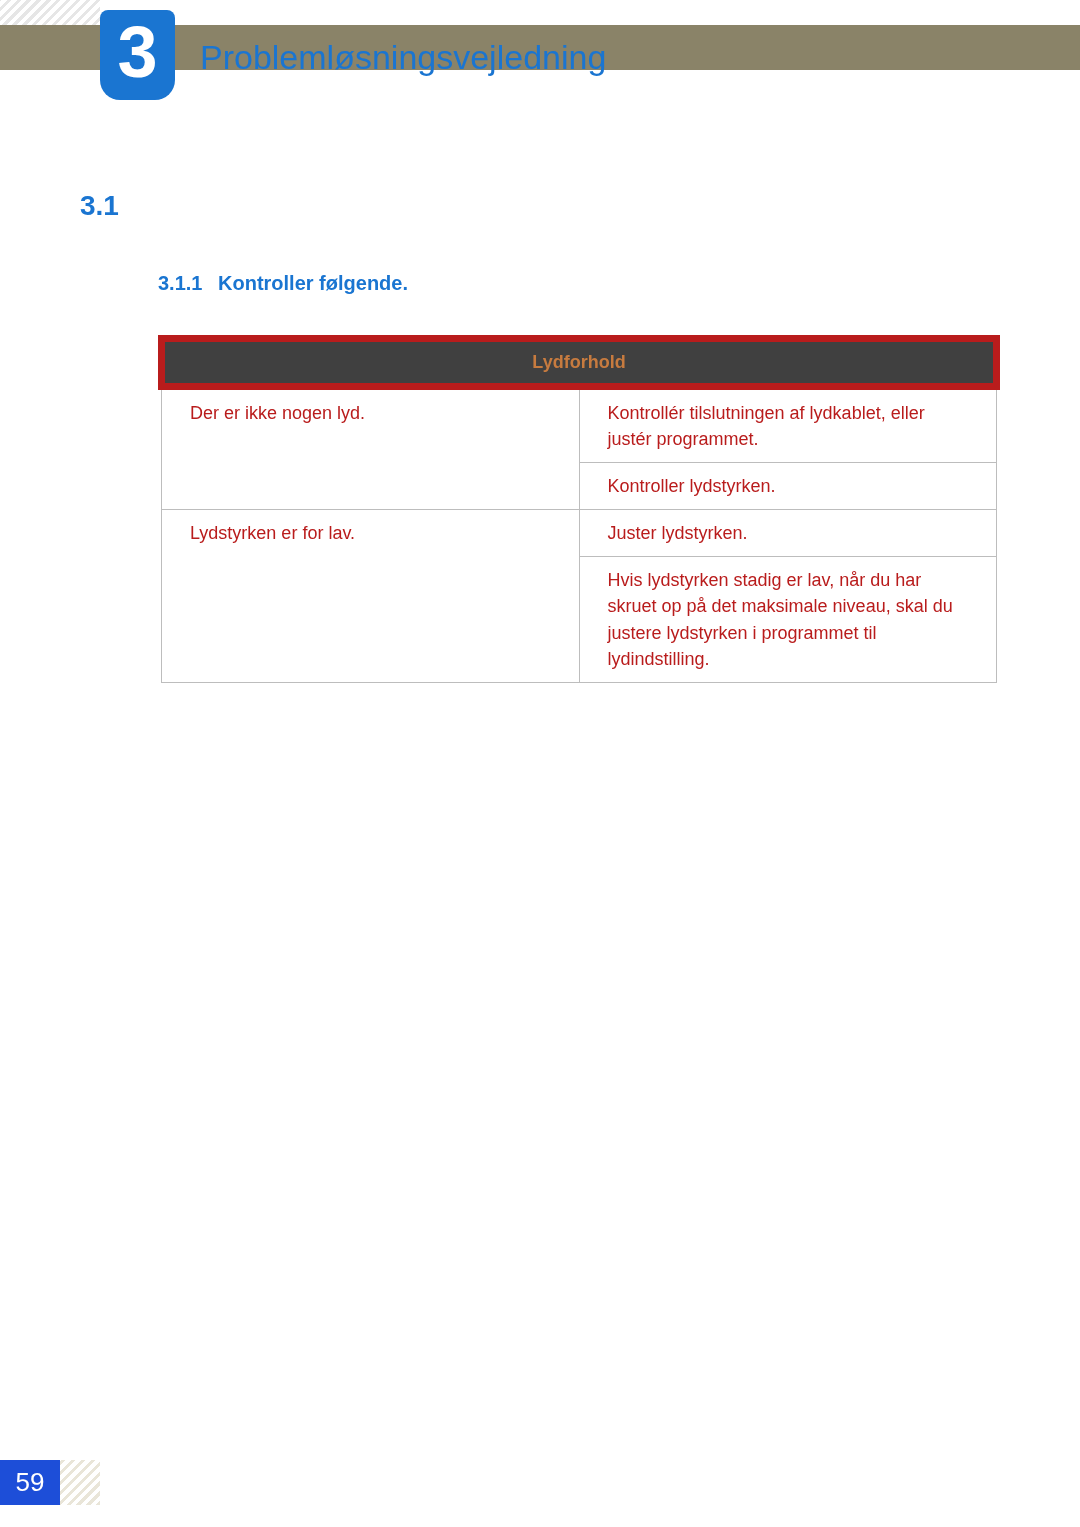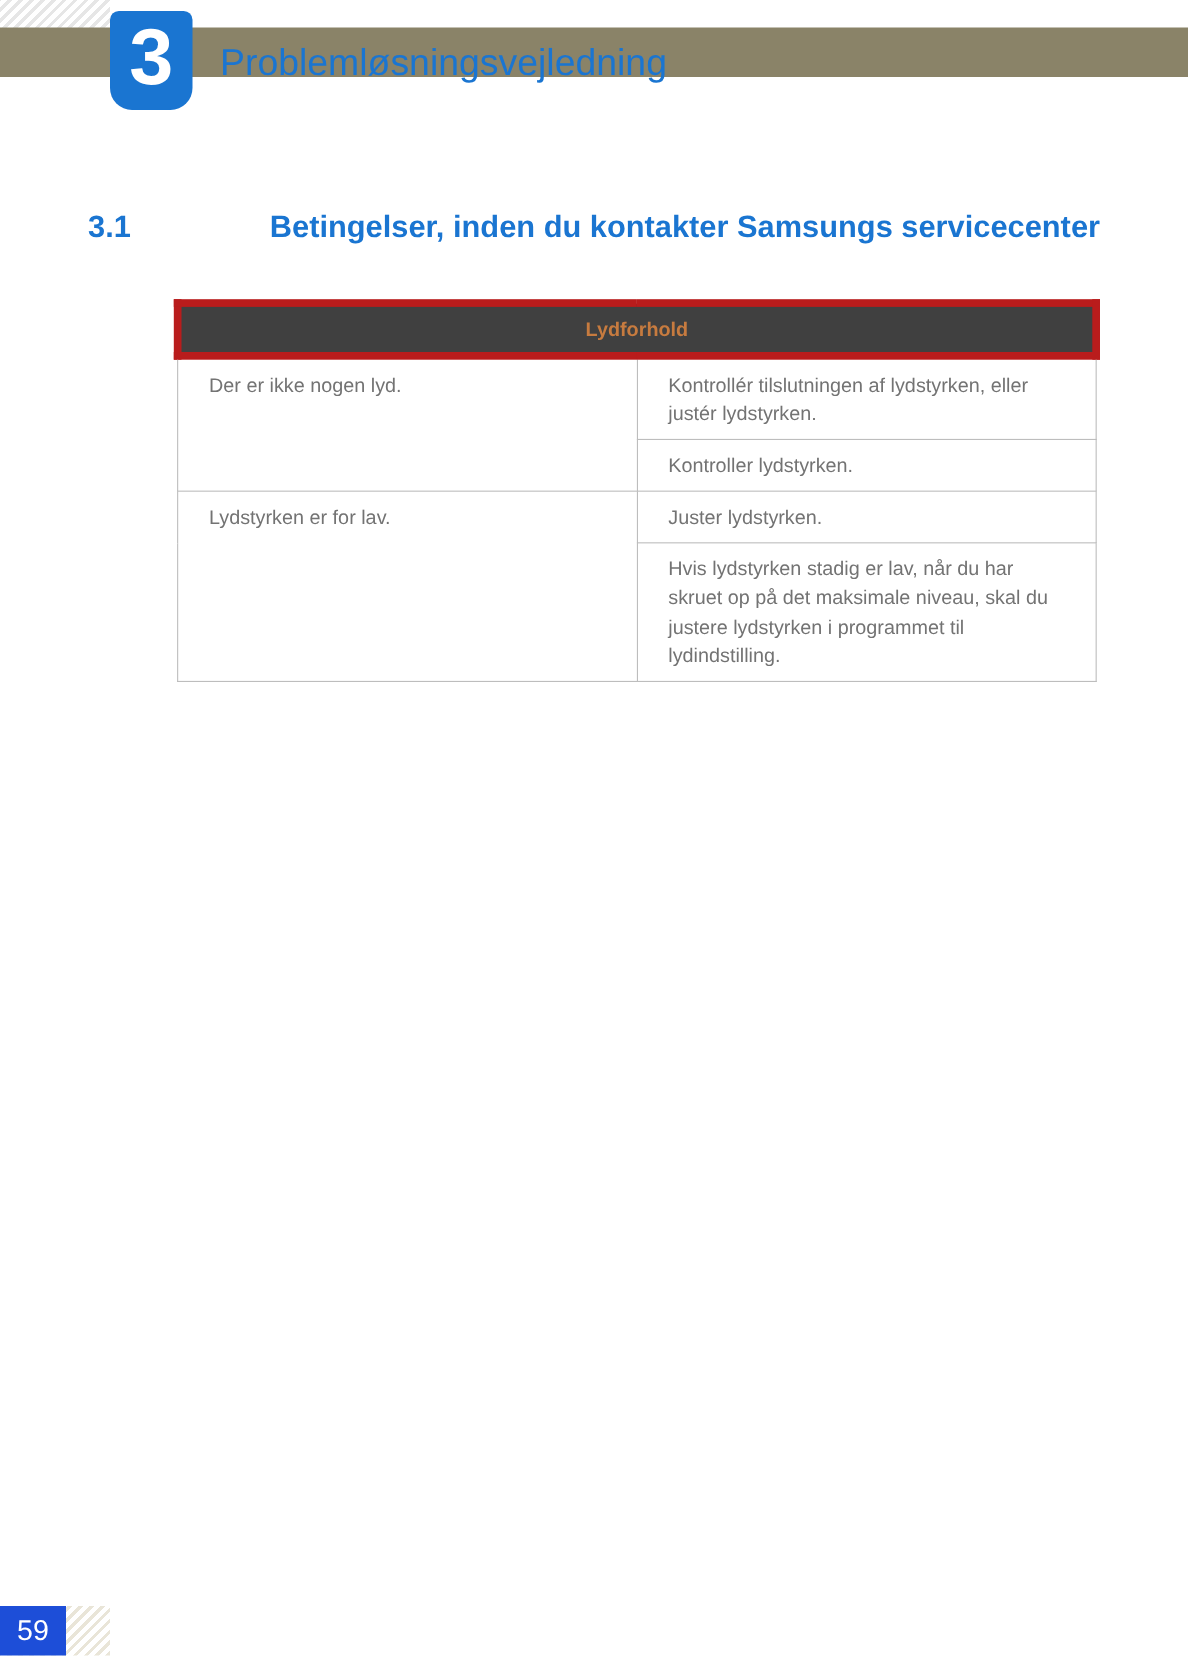--- a/index.html
+++ b/index.html
@@ -118,21 +118,21 @@
     color: #c77b3f;
     font-weight: 700;
     text-align: center;
     padding: 10px 12px;
     border: 7px solid #b91c1c;
   }
   td {
     border: 1px solid #bdbdbd;
     padding: 10px 28px;
     vertical-align: top;
-    color: #737373;
+    color: #b91c1c;
     line-height: 1.45;
   }
   .col-left { width: 50%; }
   .col-right { width: 50%; }
   .footer {
     position: absolute;
     bottom: 22px;
     left: 0;
     right: 0;
     height: 45px;
@@ -182,35 +182,38 @@
 <div class="corner-stripes"></div>
 <div class="header-bar"></div>
 <div class="chapter-badge">
   <div class="chapter-badge-inner">3</div>
 </div>
 <div class="chapter-title">Problemløsningsvejledning</div>
 
 <div class="content">
   <div class="section-row">
     <div class="section-number">3.1</div>
-    <div class="section-title">Betingelser, inden du kontakter Samsungs servicecenter</div>
   </div>
 
+  <div class="subsection-row">
+    <div class="subsection-number">3.1.1</div>
+    <div class="subsection-title">Kontroller følgende.</div>
+  </div>
 
   <div class="table-wrap">
     <table>
       <thead>
         <tr>
           <th colspan="2">Lydforhold</th>
         </tr>
       </thead>
       <tbody>
         <tr>
           <td class="col-left" rowspan="2">Der er ikke nogen lyd.</td>
-          <td class="col-right">Kontrollér tilslutningen af lydstyrken, eller justér lydstyrken.</td>
+          <td class="col-right">Kontrollér tilslutningen af lydkablet, eller justér programmet.</td>
         </tr>
         <tr>
           <td class="col-right">Kontroller lydstyrken.</td>
         </tr>
         <tr>
           <td class="col-left" rowspan="2">Lydstyrken er for lav.</td>
           <td class="col-right">Juster lydstyrken.</td>
         </tr>
         <tr>
           <td class="col-right">Hvis lydstyrken stadig er lav, når du har skruet op på det maksimale niveau, skal du justere lydstyrken i programmet til lydindstilling.</td>

